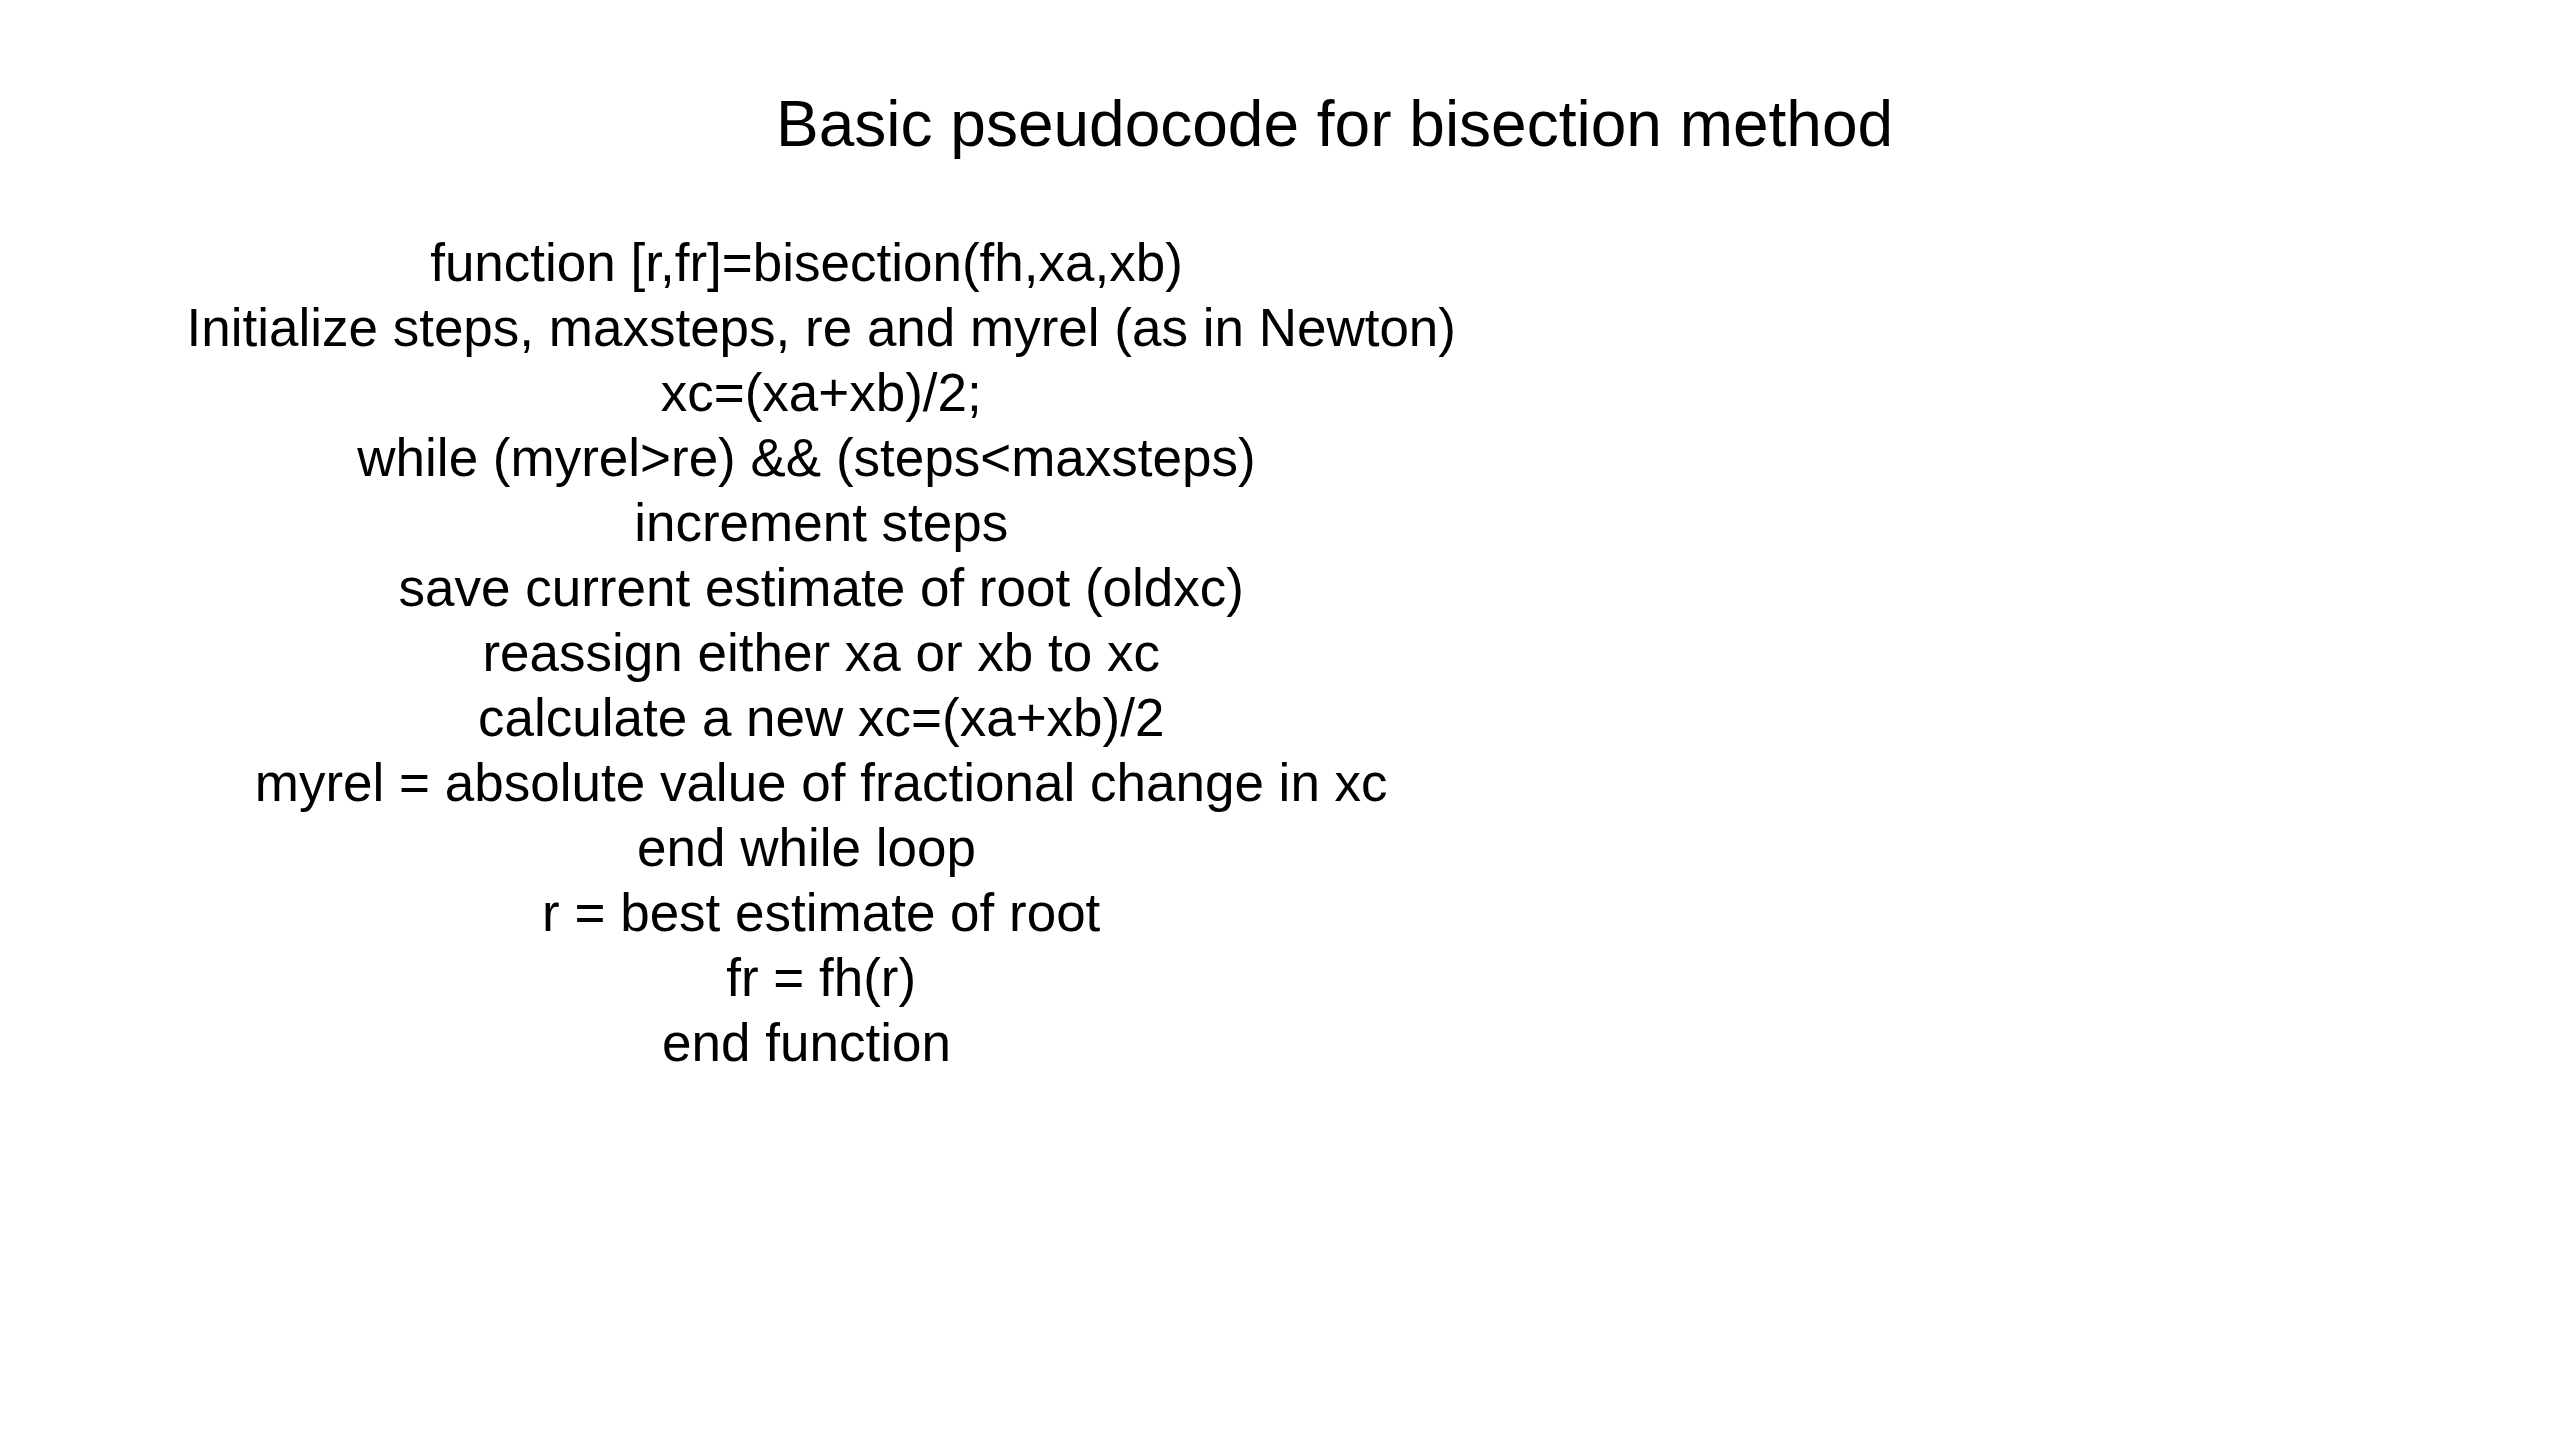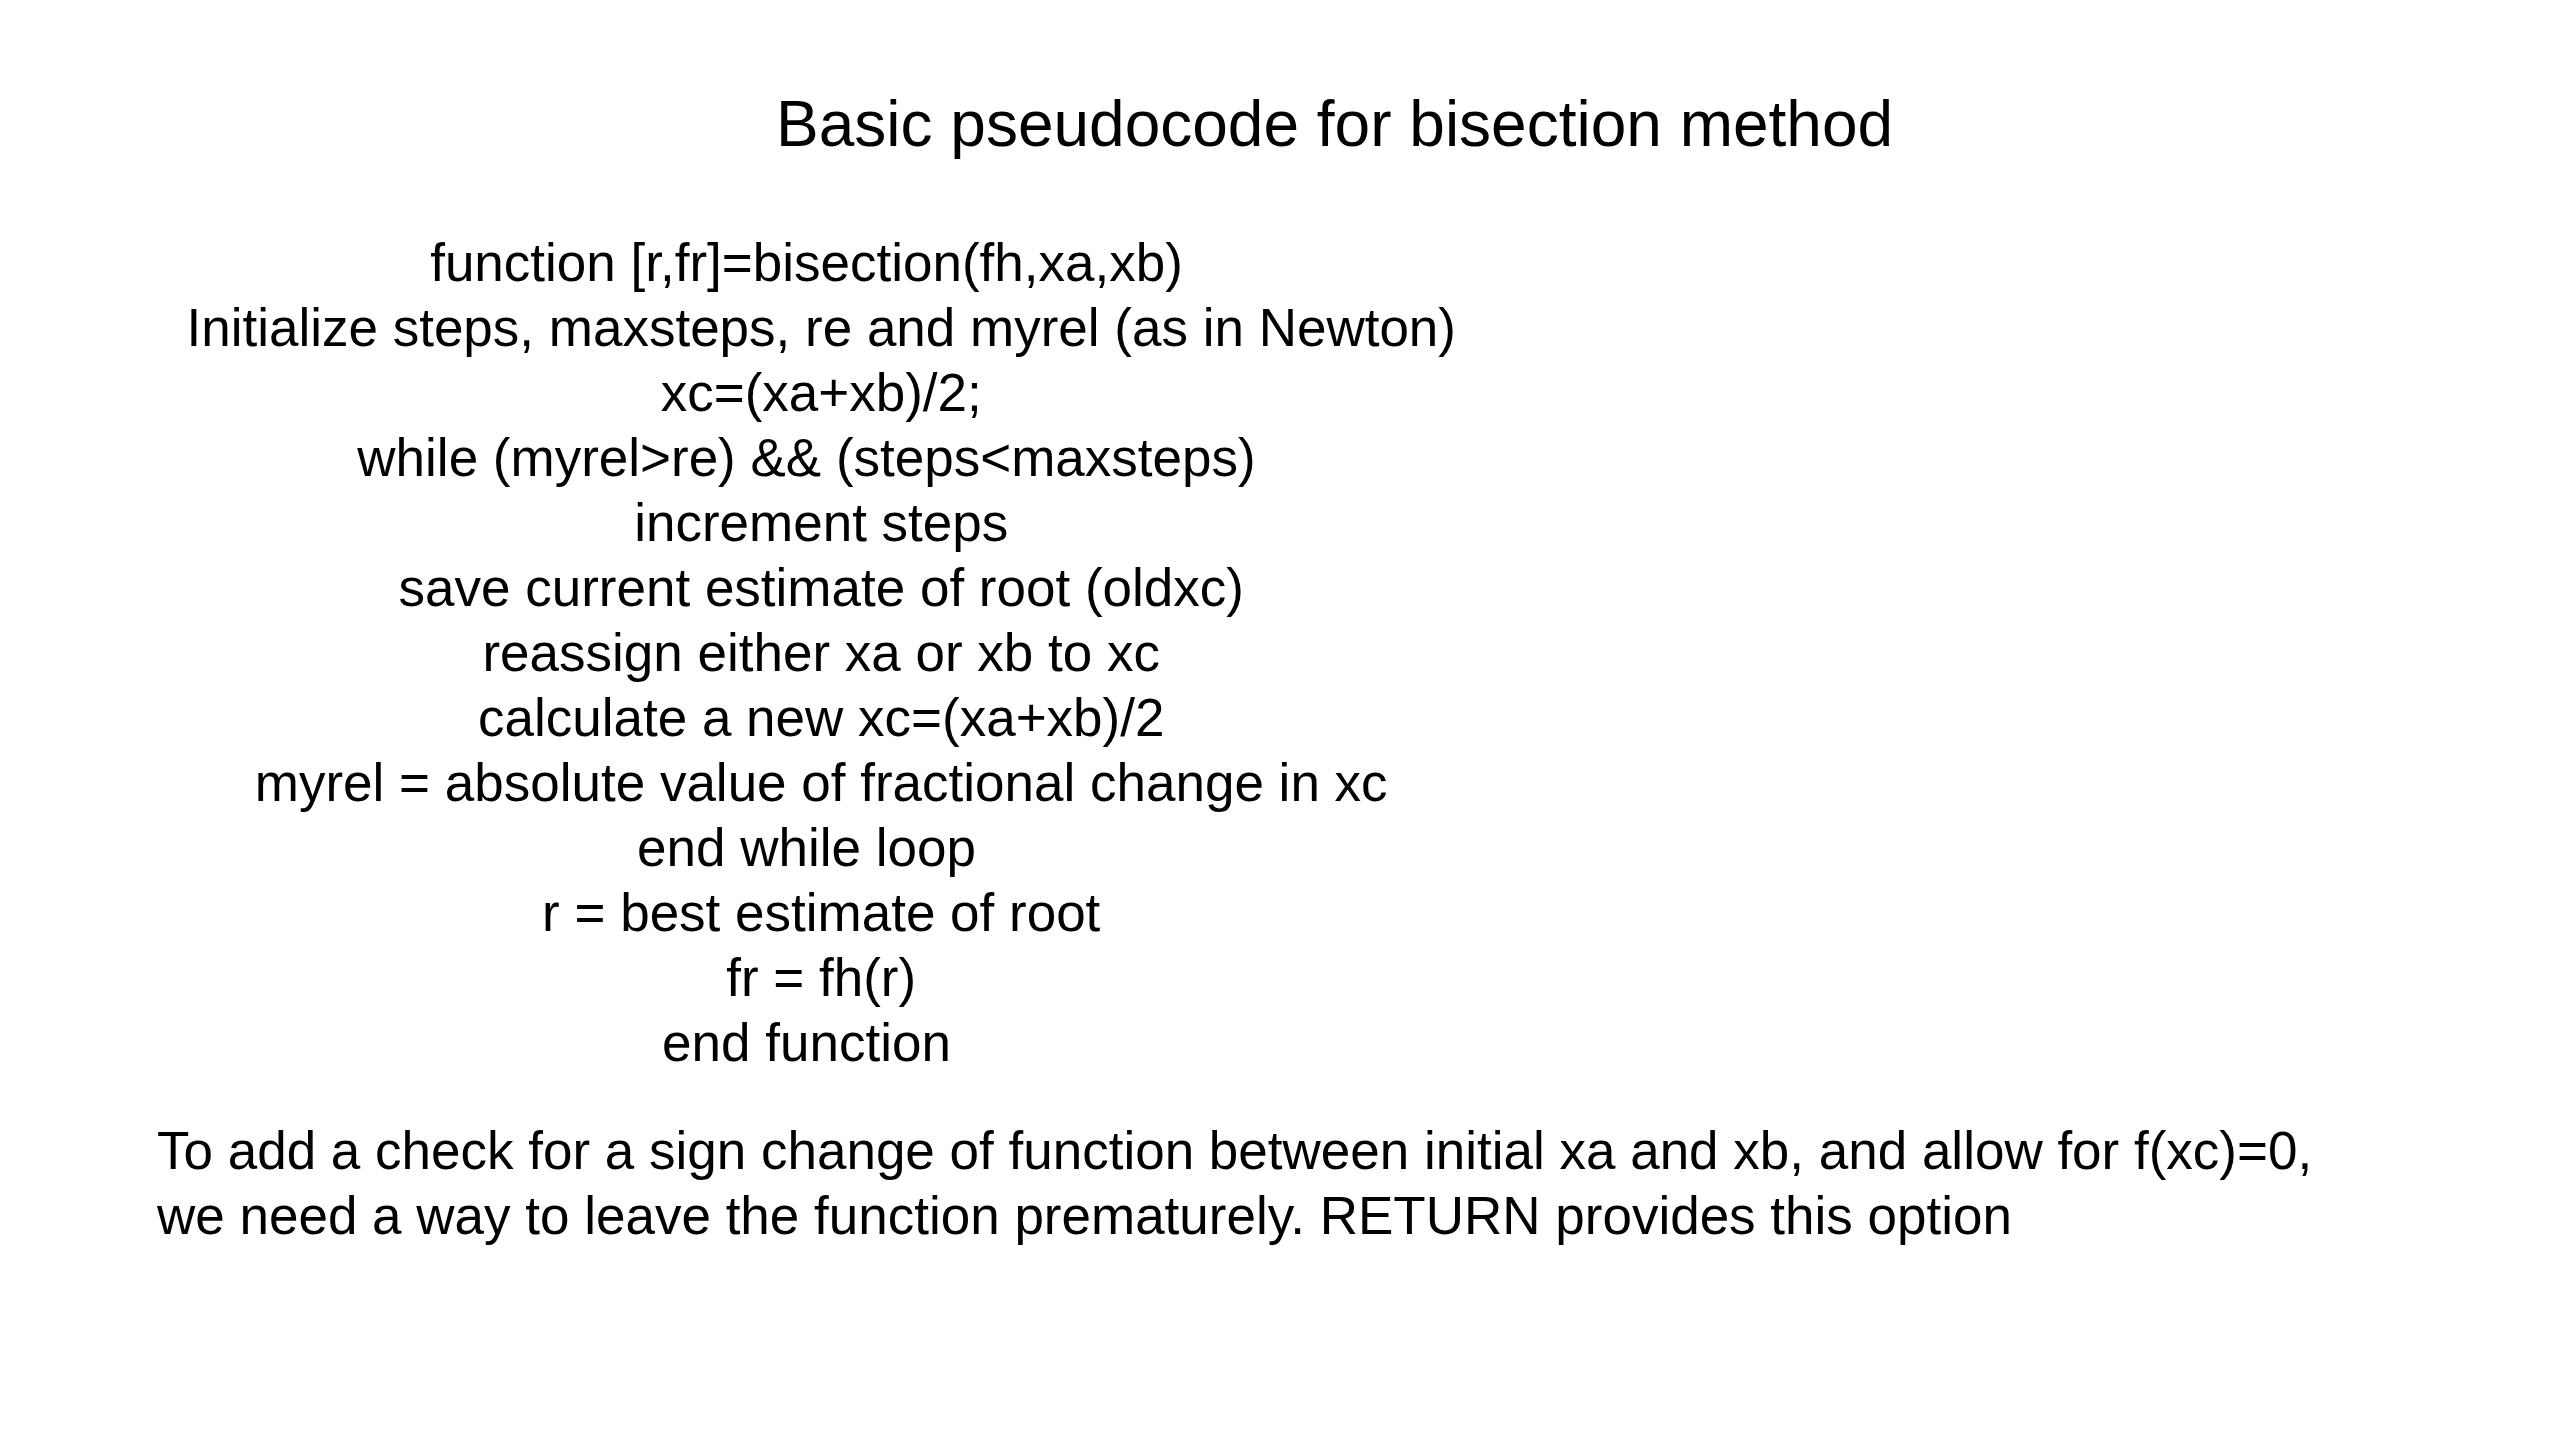--- a/index.html
+++ b/index.html
@@ -66,15 +66,13 @@
   increment steps
   save current estimate of root (oldxc)
   reassign either xa or xb to xc
   calculate a new xc=(xa+xb)/2
   myrel = absolute value of fractional change in xc
 end while loop
   r = best estimate of root
   fr = fh(r)
 end function</pre>
 
-  <pre class="note-block">To add a check for a sign change of function between initial xa and xb, and allow for f(xc)=0,
-we need a way to leave the function prematurely. RETURN provides this option</pre>
 </div>
 
 </body></html>

